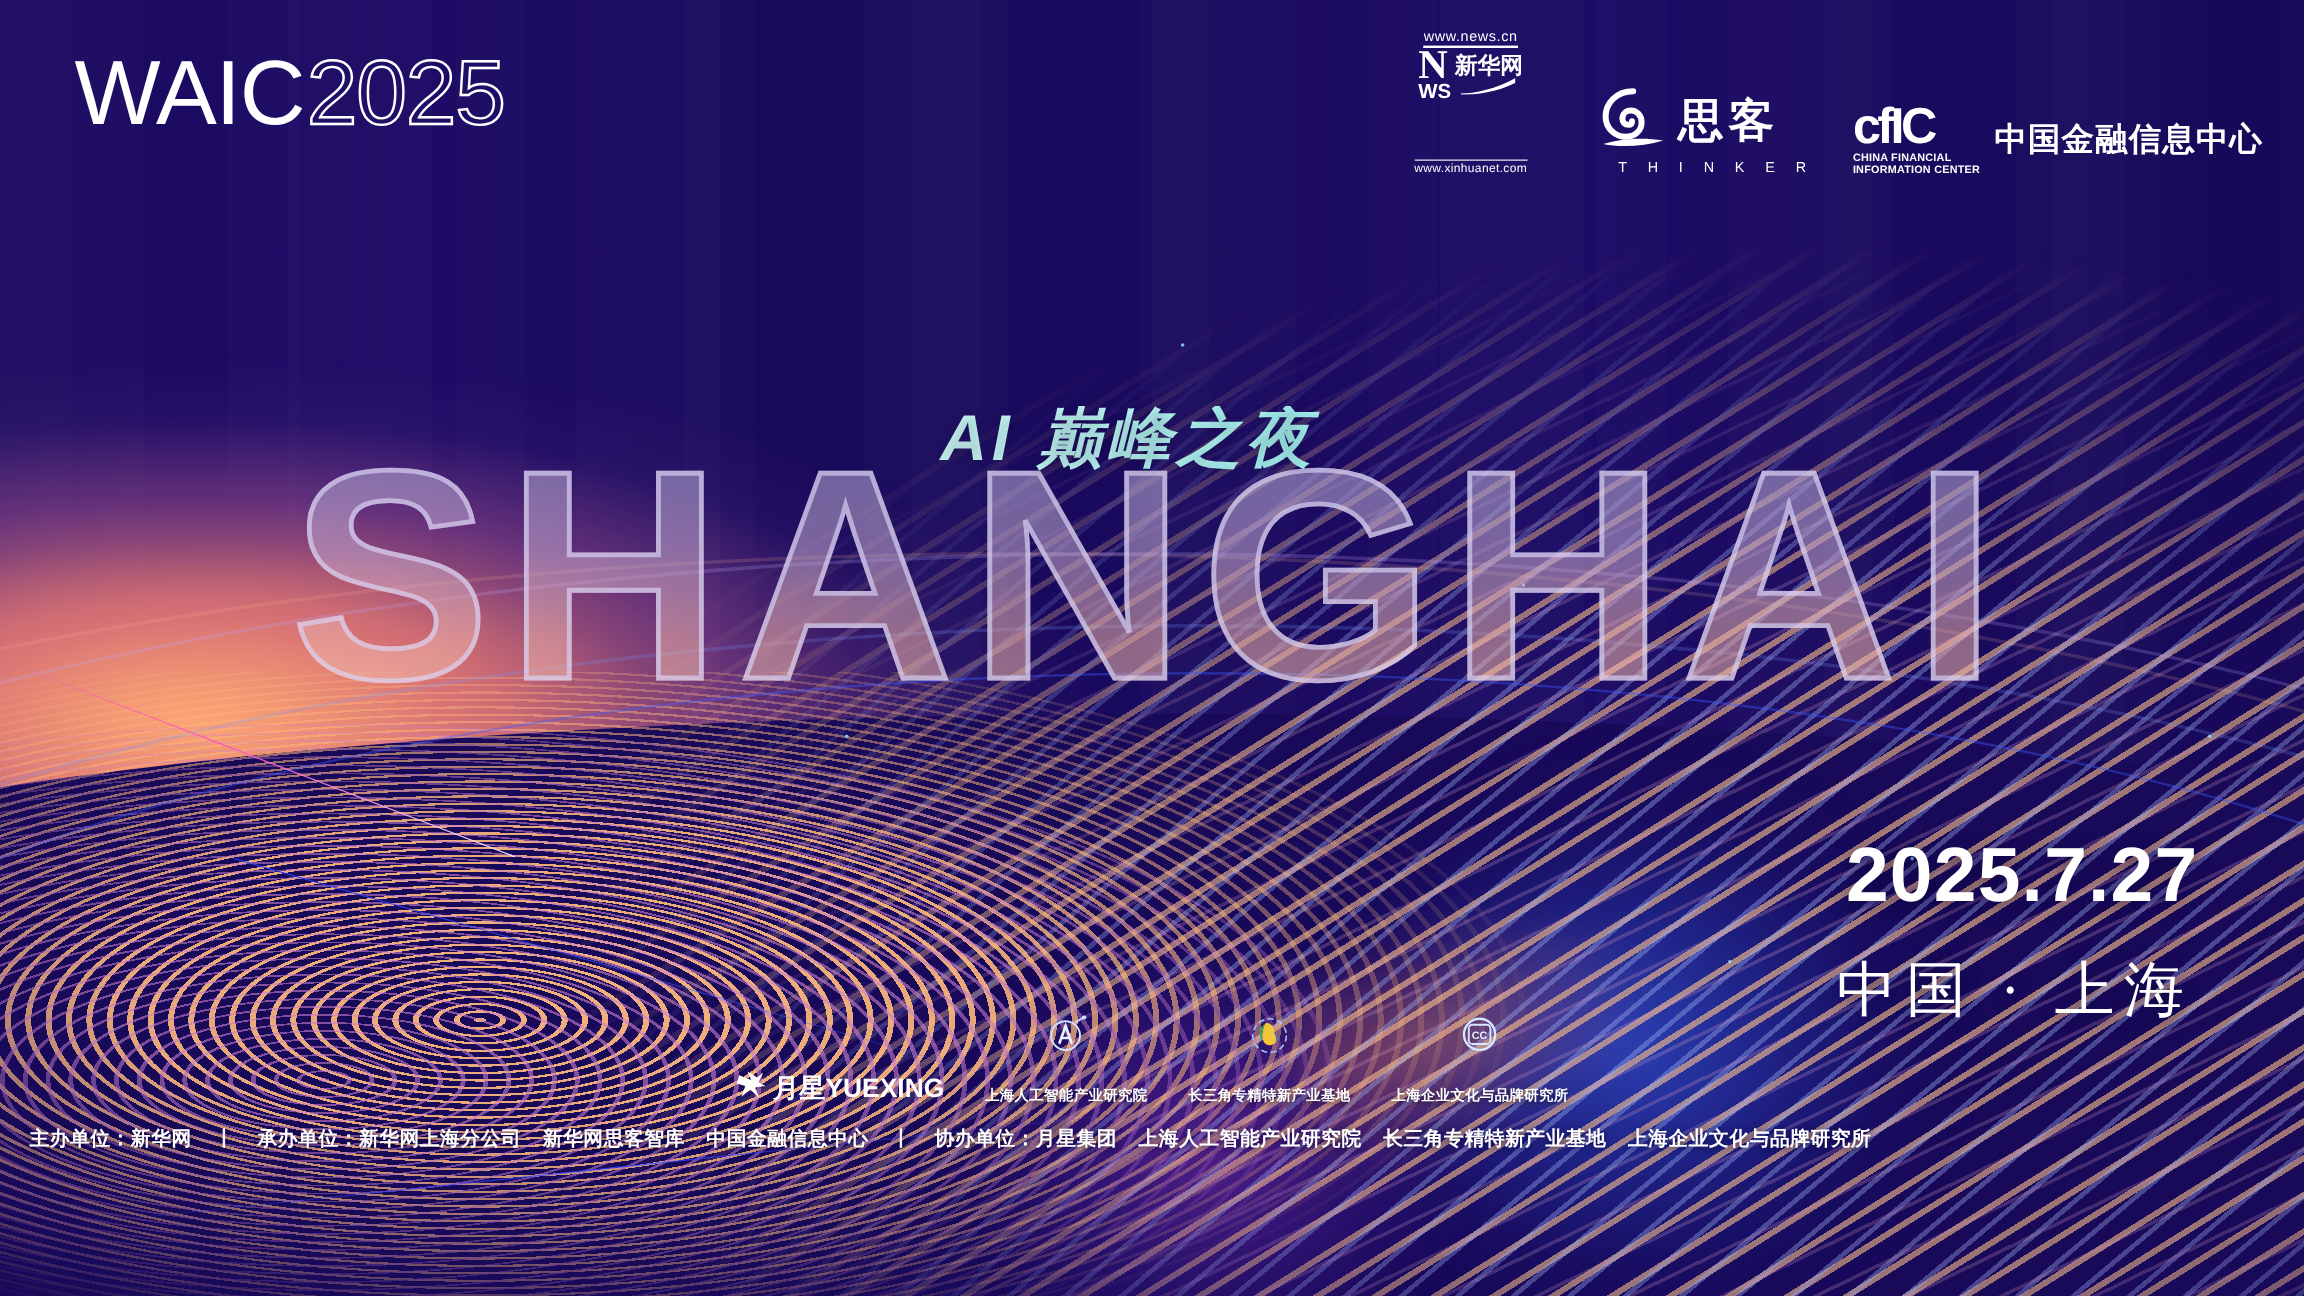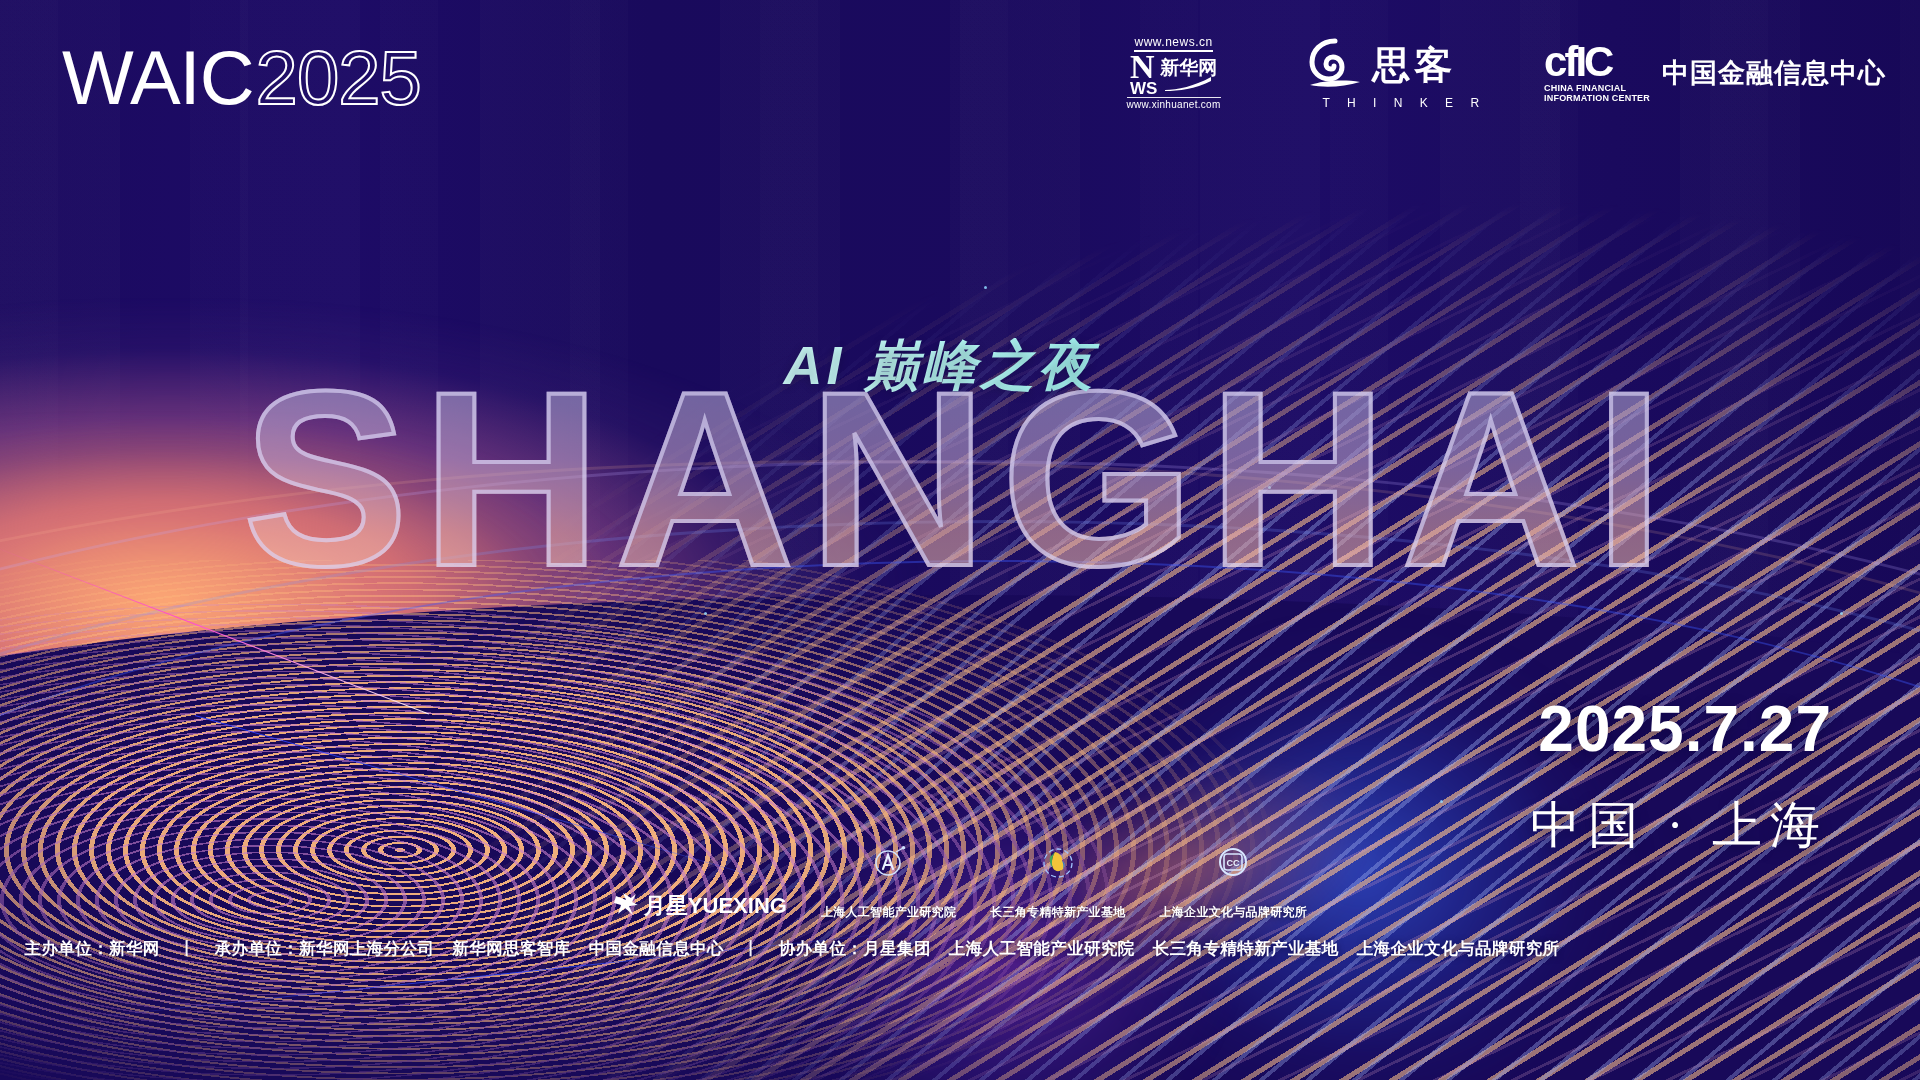--- a/index.html
+++ b/index.html
@@ -238,36 +238,36 @@
     font-family:"Liberation Sans","DejaVu Sans",sans-serif;
   }
   .waic .solid{ color:#ffffff; }
   .waic .outline{
     color:transparent;
     -webkit-text-stroke:2px #ffffff;
     margin-left:2px;
   }
 
   .logos{
-    position:absolute; right:34px; top:36px;
-    display:flex; align-items:center; gap:58px;
+    position:absolute; right:34px; top:24px;
+    display:flex; align-items:flex-end; gap:32px;
   }
   .logo{ display:flex; align-items:center; color:#fff; }
 
   
   .xh{ display:flex; flex-direction:column; align-items:center; gap:1px; }
   .xh-top{ font-size:12px; letter-spacing:.5px; color:#fff;
            border-bottom:2px solid #fff; padding-bottom:1px; line-height:1.1; }
   .xh-mid{ display:flex; align-items:center; gap:3px; }
   .xh-n{ font-size:34px; font-weight:700; line-height:.82; color:#fff;
          font-family:"Liberation Serif","DejaVu Serif",serif; }
   .xh-cn{ font-size:19px; font-weight:700; color:#fff; letter-spacing:0px;
           line-height:1; }
   .xh-bot{ font-size:10px; letter-spacing:.3px; color:#fff;
-           border-top:1px solid rgba(255,255,255,.9); padding-top:1px; }
+           border-top:1px solid rgba(255,255,255,.9); padding-top:1px;margin-top:48px; }
   .xh-wave{ width:46px; height:14px; overflow:hidden; margin-left:-2px; }
 
   
   .tk{ display:flex; flex-direction:column; align-items:center; }
   .tk-row{ display:flex; align-items:center; gap:10px; }
   .tk-cn{ font-size:38px; font-weight:700; color:#fff; line-height:1;
           font-family:"Liberation Serif","DejaVu Serif",serif; letter-spacing:4px;}
   .tk-en{ font-size:12px; letter-spacing:7px; color:#fff; margin-top:3px;
           margin-left:44px; }
 

